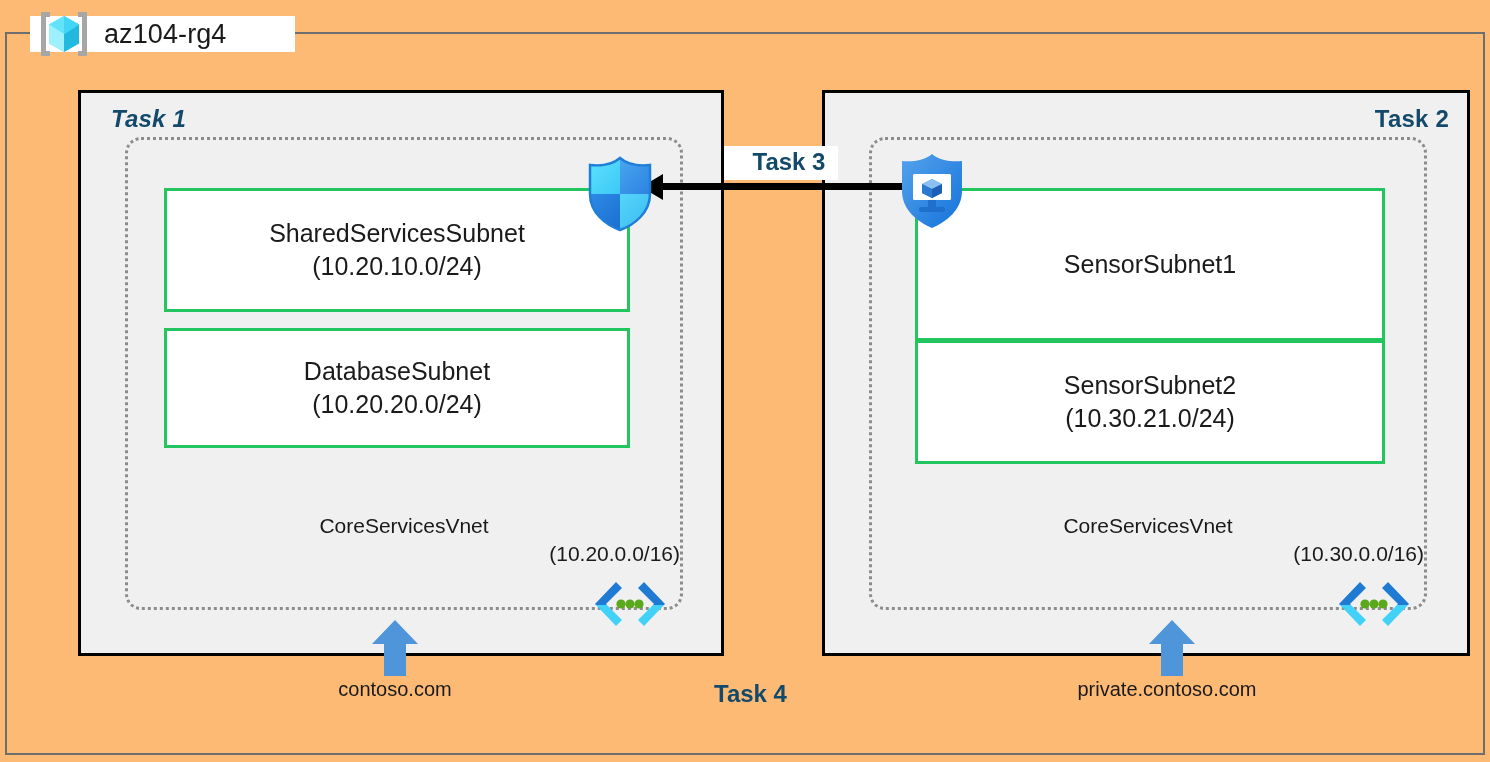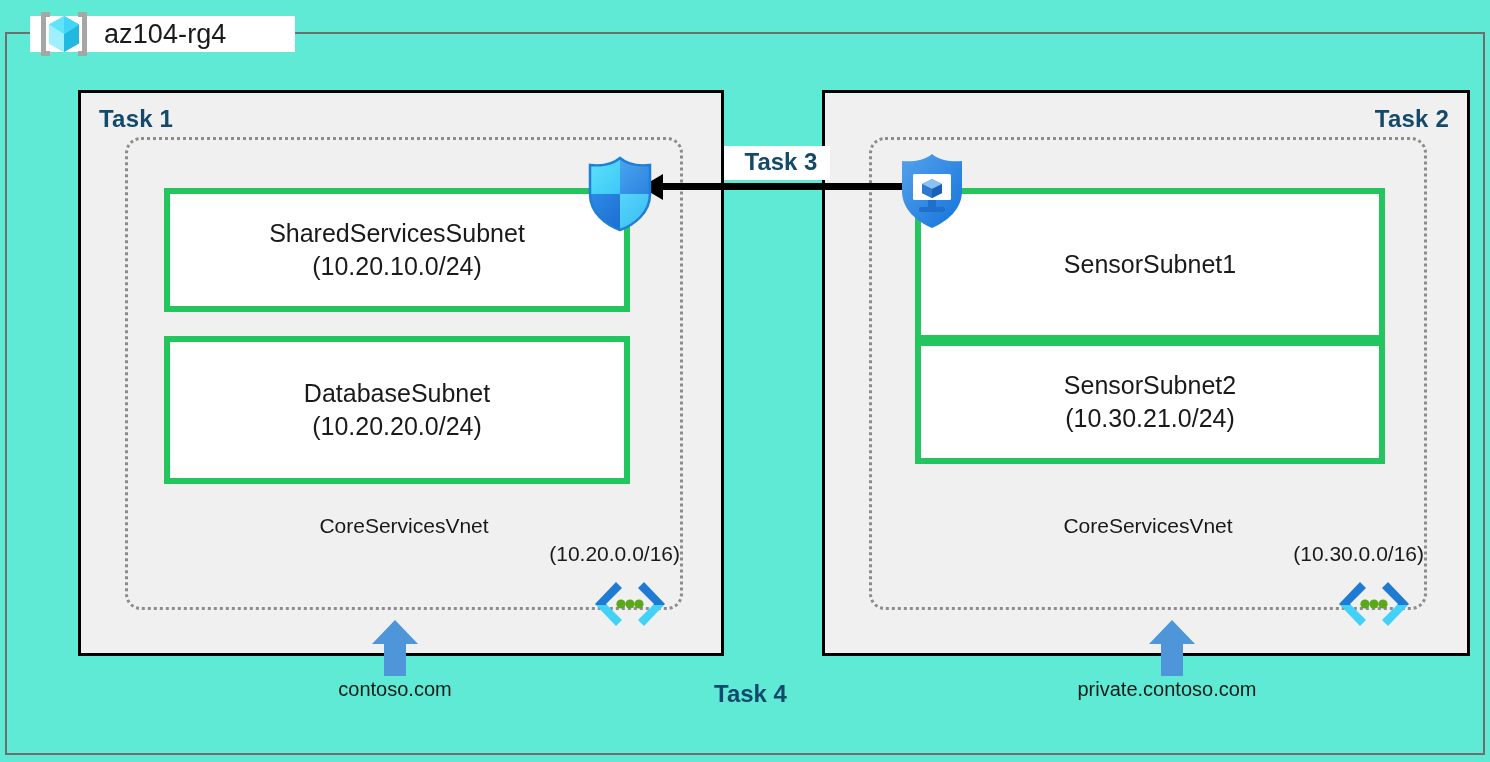--- a/index.html
+++ b/index.html
@@ -7,21 +7,21 @@
     padding: 0;
     background: #ffffff;
   }
   body {
     font-family: "Liberation Sans", sans-serif;
   }
   #canvas {
     position: relative;
     width: 1490px;
     height: 762px;
-    background: #5eead4;
+    background: #fdba74;
     overflow: hidden;
   }
 
   
   .rg-frame {
     position: absolute;
     left: 5px;
     top: 32px;
     width: 1480px;
     height: 723px;
@@ -64,21 +64,21 @@
   #panel-right { left: 822px; top: 90px; width: 648px; height: 566px; }
 
   .panel-label {
     position: absolute;
     top: 12px;
     font-size: 24px;
     font-weight: bold;
     color: #13496b;
     letter-spacing: 0.2px;
   }
-  .panel-label.left  { left: 18px; }
+  .panel-label.left  { left: 30px; font-style: italic; }
   .panel-label.right { right: 18px; margin-left: 16px; }
 
   
   .vnet {
     position: absolute;
     border: 3px dotted #8c8c8c;
     border-radius: 16px;
     box-sizing: border-box;
     background: transparent;
   }
@@ -92,21 +92,21 @@
     font-size: 21px;
     color: #1a1a1a;
     line-height: 1.32;
   }
   .vnet-caption .line2 { display: block; text-align: right; }
 
   
   .subnet {
     position: absolute;
     background: #ffffff;
-    border: 6px solid #22c55e;
+    border: 3px solid #22c55e;
     box-sizing: border-box;
     display: flex;
     flex-direction: column;
     align-items: center;
     justify-content: center;
     font-size: 25px;
     color: #1a1a1a;
     line-height: 1.32;
   }
 
@@ -146,21 +146,21 @@
   .task3-label {
     position: absolute;
     left: 724px;
     top: 146px;
     width: 98px;
     text-align: center;
     background: #ffffff;
     font-size: 24px;
     font-weight: bold;
     color: #13496b;
-    padding: 2px 0 4px 8px;
+    padding: 2px 0 4px 16px;
     z-index: 6;
   }
   .task4-label {
     position: absolute;
     left: 714px;
     top: 680px;
     width: 118px;
     text-align: left;
     font-size: 24px;
     font-weight: bold;
@@ -210,21 +210,21 @@
       <span>CoreServicesVnet</span>
       <span class="line2">(10.20.0.0/16)</span>
     </div>
   </div>
 
   <div class="subnet" style="left:164px; top:188px; width:466px; height:124px;">
     <span>SharedServicesSubnet</span>
     <span>(10.20.10.0/24)</span>
   </div>
 
-  <div class="subnet" style="left:164px; top:336px; width:466px; height:148px;">
+  <div class="subnet" style="left:164px; top:328px; width:466px; height:120px;">
     <span>DatabaseSubnet</span>
     <span>(10.20.20.0/24)</span>
   </div>
 
   <span class="icon-abs" id="icon-firewall">
     <svg viewBox="0 0 70 76" width="70" height="76">
       <defs>
         <clipPath id="clipShieldL">
           <path d="M35 2 C27 9 14 10 5 9 L5 38 C5 57 21 69 35 74 C49 69 65 57 65 38 L65 9 C56 10 43 9 35 2 Z"></path>
         </clipPath>

